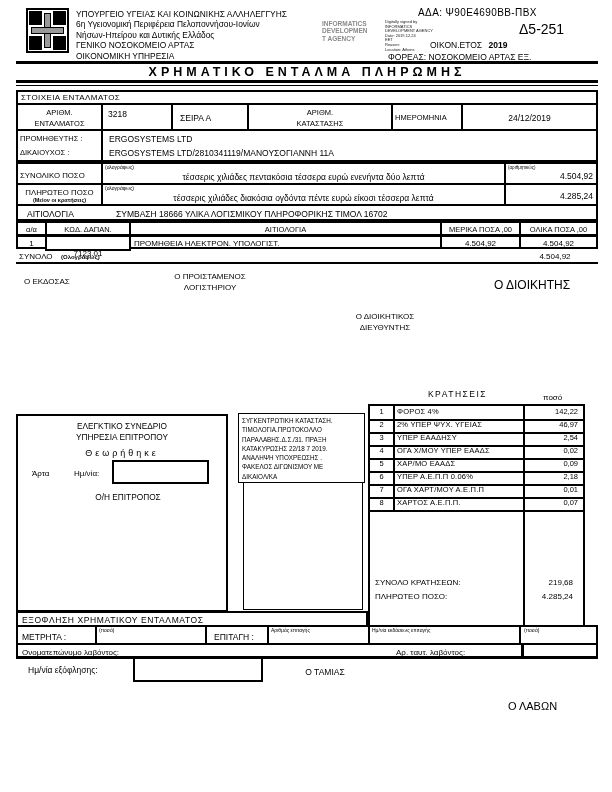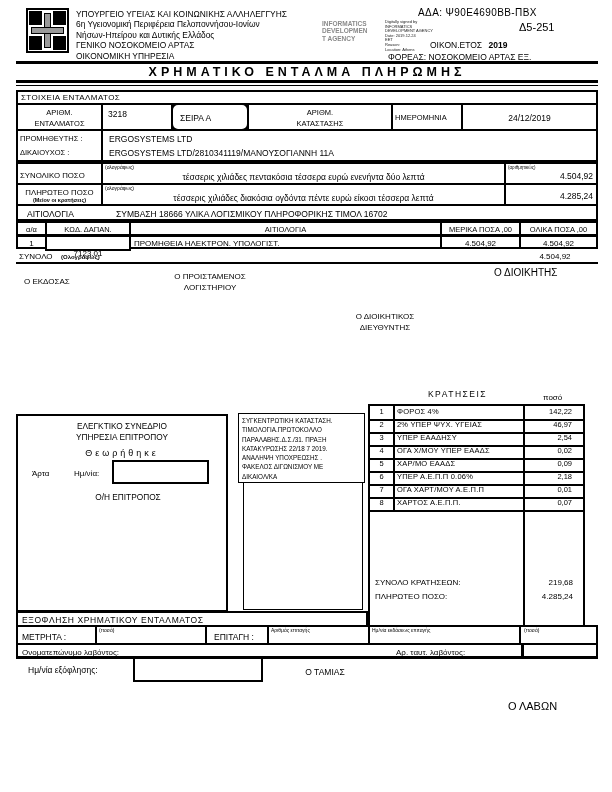--- a/index.html
+++ b/index.html
@@ -18,21 +18,21 @@
   
   .logo{position:absolute;background:#000;outline:2.5px solid #000;outline-offset:1.5px;}
   .logo .vbar{position:absolute;left:13px;top:0;width:11px;height:100%;background:#fff;}
   .logo .hbar{position:absolute;top:14px;left:0;width:100%;height:11px;background:#fff;}
   .logo .gv{position:absolute;left:16px;top:3px;width:5px;height:33px;background:#9a9a9a;box-shadow:0 0 0 1px #000;}
   .logo .gh{position:absolute;left:3px;top:17px;width:31px;height:5px;background:#9a9a9a;box-shadow:0 0 0 1px #000;}
   
   .drow{position:absolute;left:0;right:0;height:13px;border-bottom:2px solid #000;font-size:7.5px;}
   .dno{position:absolute;left:0;top:0;width:23px;height:100%;border-right:2px solid #000;text-align:center;line-height:12px;}
   .dlabel{position:absolute;left:27px;top:0;line-height:12px;letter-spacing:.2px;}
-  .damount{position:absolute;left:155px;right:0;top:0;text-align:right;padding-right:11px;line-height:12px;}
+  .damount{position:absolute;left:155px;right:0;top:0;text-align:right;padding-right:5px;line-height:12px;}
 </style>
 </head>
 <body>
 
 <div id="page">
 
   <div class="logo" style="left:29px;top:11px;width:37px;height:39px;">
     <div class="vbar"></div>
     <div class="hbar"></div>
     <div class="gv"></div>
@@ -56,39 +56,39 @@
 DEVELOPMENT AGENCY
 Date: 2019.12.24
 EET
 Reason:
 Location: Athens</div>
 
   <div class="abs" style="left:418px;top:7px;font-size:10px;letter-spacing:.4px;">
     <span>ΑΔΑ:</span>
     <span>Ψ90Ε4690ΒΒ-ΠΒΧ</span>
   </div>
-  <div class="abs" style="left:519px;top:21px;font-size:11px;">Δ5-251</div>
+  <div class="abs" style="left:519px;top:21px;font-size:14px;">Δ5-251</div>
 
   <div class="abs" style="left:430px;top:40px;font-size:8.5px;">
     <span>ΟΙΚΟΝ.ΕΤΟΣ</span>
     <span style="font-weight:bold;margin-left:4px;">2019</span>
   </div>
   <div class="abs" style="left:388px;top:52px;font-size:8.5px;">ΦΟΡΕΑΣ: ΝΟΣΟΚΟΜΕΙΟ ΑΡΤΑΣ ΕΞ.</div>
 
   <div class="rule" style="left:16px;top:61px;width:582px;height:2.6px;"></div>
   <div class="abs ctr" style="left:16px;top:65px;width:582px;font-size:12.5px;font-weight:bold;letter-spacing:4px;">ΧΡΗΜΑΤΙΚΟ ΕΝΤΑΛΜΑ ΠΛΗΡΩΜΗΣ</div>
   <div class="rule" style="left:16px;top:80px;width:582px;height:2.6px;"></div>
   <div class="rule" style="left:16px;top:85px;width:582px;height:1.2px;"></div>
 
   <div class="cell" style="left:16px;top:90px;width:582px;height:15px;font-size:8px;line-height:11px;padding-left:3px;letter-spacing:.4px;">ΣΤΟΙΧΕΙΑ ΕΝΤΑΛΜΑΤΟΣ</div>
 
   <div class="cell ctr pre" style="left:16px;top:103px;width:87px;height:28px;font-size:7.5px;line-height:11px;padding-top:2px;">ΑΡΙΘΜ.
 ΕΝΤΑΛΜΑΤΟΣ</div>
   <div class="cell" style="left:101px;top:103px;width:72px;height:28px;font-size:8.5px;padding:4px 8px 0 5px;">3218</div>
-  <div class="cell" style="left:171px;top:103px;width:78px;height:28px;font-size:8.5px;padding:8px 0 0 7px;border-radius:7px;">ΣΕΙΡΑ Α</div>
+  <div class="cell" style="left:171px;top:103px;width:78px;height:28px;font-size:8.5px;padding:8px 0 0 7px;">ΣΕΙΡΑ Α</div>
   <div class="cell ctr pre" style="left:247px;top:103px;width:146px;height:28px;font-size:7.5px;line-height:11px;padding-top:2px;">ΑΡΙΘΜ.
 ΚΑΤΑΣΤΑΣΗΣ</div>
   <div class="cell" style="left:391px;top:103px;width:72px;height:28px;font-size:7.5px;padding:8px 0 0 2px;">ΗΜΕΡΟΜΗΝΙΑ</div>
   <div class="cell ctr" style="left:461px;top:103px;width:137px;height:28px;font-size:8.5px;padding-top:8px;">24/12/2019</div>
 
   <div class="cell" style="left:16px;top:129px;width:87px;height:33px;font-size:7.5px;">
     <div style="padding:3px 0 0 2px;">ΠΡΟΜΗΘΕΥΤΗΣ :</div>
     <div style="padding:5px 0 0 2px;">ΔΙΚΑΙΟΥΧΟΣ :</div>
   </div>
   <div class="cell" style="left:101px;top:129px;width:497px;height:33px;font-size:8.5px;">
@@ -139,21 +139,21 @@
     <span class="abs" style="left:3px;top:2px;font-size:8px;">ΣΥΝΟΛΟ</span>
     <span class="abs" style="left:45px;top:4px;font-size:6px;font-weight:bold;">(Ολογράφως)</span>
     <span class="abs ctr" style="left:503px;top:2px;width:72px;font-size:8px;">4.504,92</span>
   </div>
 
   <div class="abs" style="left:24px;top:277px;font-size:8px;">Ο ΕΚΔΟΣΑΣ</div>
   <div class="abs ctr pre" style="left:150px;top:272px;width:120px;font-size:8px;line-height:10.5px;">Ο ΠΡΟΙΣΤΑΜΕΝΟΣ
 ΛΟΓΙΣΤΗΡΙΟΥ</div>
   <div class="abs ctr pre" style="left:330px;top:272px;width:110px;font-size:8px;line-height:10.5px;margin-top:40px;">Ο ΔΙΟΙΚΗΤΙΚΟΣ
 ΔΙΕΥΘΥΝΤΗΣ</div>
-  <div class="abs" style="left:494px;top:267px;font-size:10px;">Ο ΔΙΟΙΚΗΤΗΣ</div>
+  <div class="abs" style="left:494px;top:278px;font-size:12px;">Ο ΔΙΟΙΚΗΤΗΣ</div>
 
   <div class="abs ctr" style="left:390px;top:389px;width:135px;font-size:8.5px;letter-spacing:1.5px;">ΚΡΑΤΗΣΕΙΣ</div>
   <div class="abs" style="left:543px;top:393px;font-size:8px;">ποσό</div>
 
   <div class="cell thick" style="left:368px;top:404px;width:217px;height:223px;">
     <div class="abs" style="left:153px;top:0;bottom:0;width:2px;background:#000;"></div>
 
     <div class="drow" style="top:0;">
       <span class="dno">1</span>
       <span class="dlabel">ΦΟΡΟΣ 4%</span>

